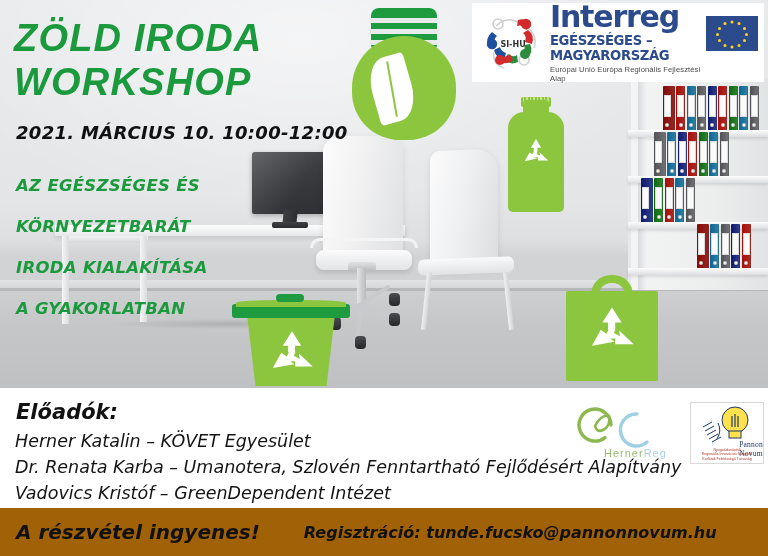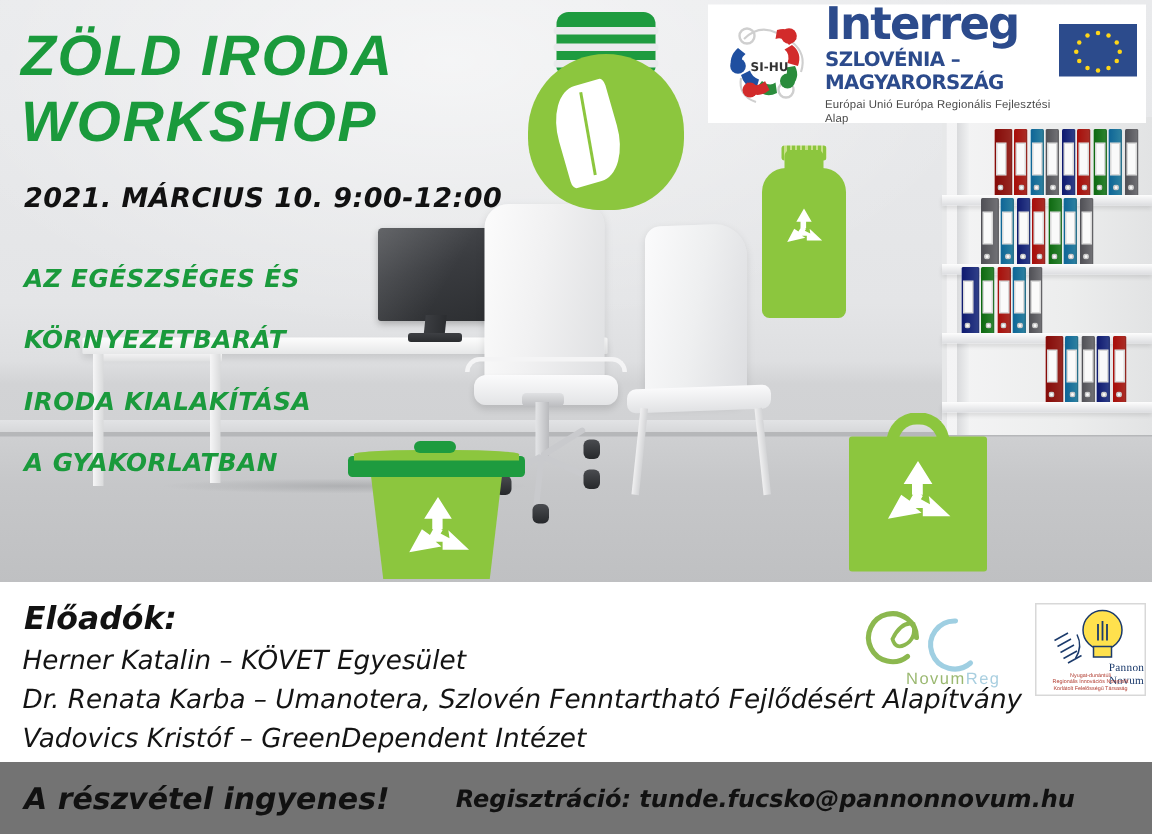--- a/index.html
+++ b/index.html
@@ -328,21 +328,21 @@
   }
   .pn-sub{
     position:absolute; left:690px; top:448px; width:74px; text-align:center;
     font-family:"Liberation Sans", sans-serif;
     font-size:3.6px; line-height:4.4px; color:#b03a2e;
   }
 
   
   .bar{
     position:absolute; left:0; top:508px; width:768px; height:48px;
-    background:#737373;
+    background:#a16207;
     display:flex; align-items:center;
   }
   .bar-free{
     font-family:"DejaVu Sans", sans-serif;
     font-weight:bold; font-style:italic; font-size:20px; color:#111;
     margin-left:16px;
   }
   .bar-reg{
     font-family:"DejaVu Sans", sans-serif;
     font-weight:bold; font-style:italic; font-size:16px; color:#111;
@@ -547,21 +547,21 @@
         <path fill="#ffffff" d="M59 49 L36 49 L36 42 L27 42 L31 33 L42 39 L41 32 Z"></path>
       </svg>
     </div>
   </div>
 
   <div class="title">
     <div>ZÖLD IRODA</div>
     <div>WORKSHOP</div>
   </div>
 
-  <div class="date">2021. MÁRCIUS 10. 9:00-12:00</div>
+  <div class="date">2021. MÁRCIUS 10. 10:00-12:00</div>
 
   <div class="sublines" id="sublines">
       <div>AZ EGÉSZSÉGES ÉS</div>
       <div>KÖRNYEZETBARÁT</div>
       <div>IRODA KIALAKÍTÁSA</div>
       <div>A GYAKORLATBAN</div>
     </div>
 
   <div class="interreg">
     <div class="ir-emblem">
@@ -580,21 +580,21 @@
         <path d="M14 20 q-7 6 -4 15 l7 -2 q-2 -6 2 -9 Z" fill="#1f4fa0"></path>
         <path d="M16 38 q2 8 10 10 l2 -7 q-5 -2 -6 -6 Z" fill="#1f4fa0"></path>
         <circle cx="14" cy="32" r="5.2" fill="#1f4fa0"></circle>
         <circle cx="22" cy="48" r="5" fill="#d22b2b"></circle>
         <path d="M20 43 q8 4 12 -1 l3 6 q-7 6 -15 1 Z" fill="#d22b2b"></path>
         <text x="35" y="35" font-family="DejaVu Sans, sans-serif" font-size="8" font-weight="bold" fill="#333" text-anchor="middle">SI-HU</text>
       </svg>
     </div>
     <div class="ir-text">
       <div class="ir-name">Interreg</div>
-      <div class="ir-country">SZLOVÉNIA – MAGYARORSZÁG</div>
+      <div class="ir-country">EGÉSZSÉGES – MAGYARORSZÁG</div>
       <div class="ir-fund">Európai Unió   Európa Regionális Fejlesztési Alap</div>
     </div>
     <div class="eu-flag">
       <svg width="52" height="35" viewBox="0 0 52 35">
         <g fill="#ffd617">
           <circle cx="26" cy="6" r="1.5"></circle>
             <circle cx="33" cy="7.6" r="1.5"></circle>
           <circle cx="38.5" cy="12.4" r="1.5"></circle>
             <circle cx="40.5" cy="18.5" r="1.5"></circle>
           <circle cx="38.5" cy="24.6" r="1.5"></circle>
@@ -618,21 +618,21 @@
       <div>Vadovics Kristóf – GreenDependent Intézet</div>
     </div>
 
   <div class="greenreg">
     <svg width="96" height="50" viewBox="0 0 96 50">
       <path d="M36 25 a16 16 0 1 0 -6 12.6" fill="none" stroke="#8cb84f" stroke-width="3.4" stroke-linecap="round"></path>
       <path d="M20 26 q6 -12 14 -10 q2 10 -6 14 q-6 3 -8 -4 Z" fill="none" stroke="#8cb84f" stroke-width="2.6"></path>
       <path d="M62 14 a16 16 0 1 0 10 28" fill="none" stroke="#9fcfe2" stroke-width="3.4" stroke-linecap="round"></path>
     </svg>
   </div>
-  <div class="gr-label"><span>Novum</span><span class="b">Reg</span></div>
+  <div class="gr-label"><span>Herner</span><span class="b">Reg</span></div>
 
   <div class="pannon">
     <svg width="72" height="44" viewBox="0 0 72 44">
       <circle cx="44" cy="17" r="13" fill="#ffe14d" stroke="#1b3a6b" stroke-width="1"></circle>
       <rect x="38" y="28" width="12" height="7" fill="#ffe14d" stroke="#1b3a6b" stroke-width="1"></rect>
       <g stroke="#1b3a6b" stroke-width="1.2">
         <path d="M41 13 v11"></path>
           <path d="M44 11 v13"></path>
           <path d="M47 13 v11"></path>
       </g>

